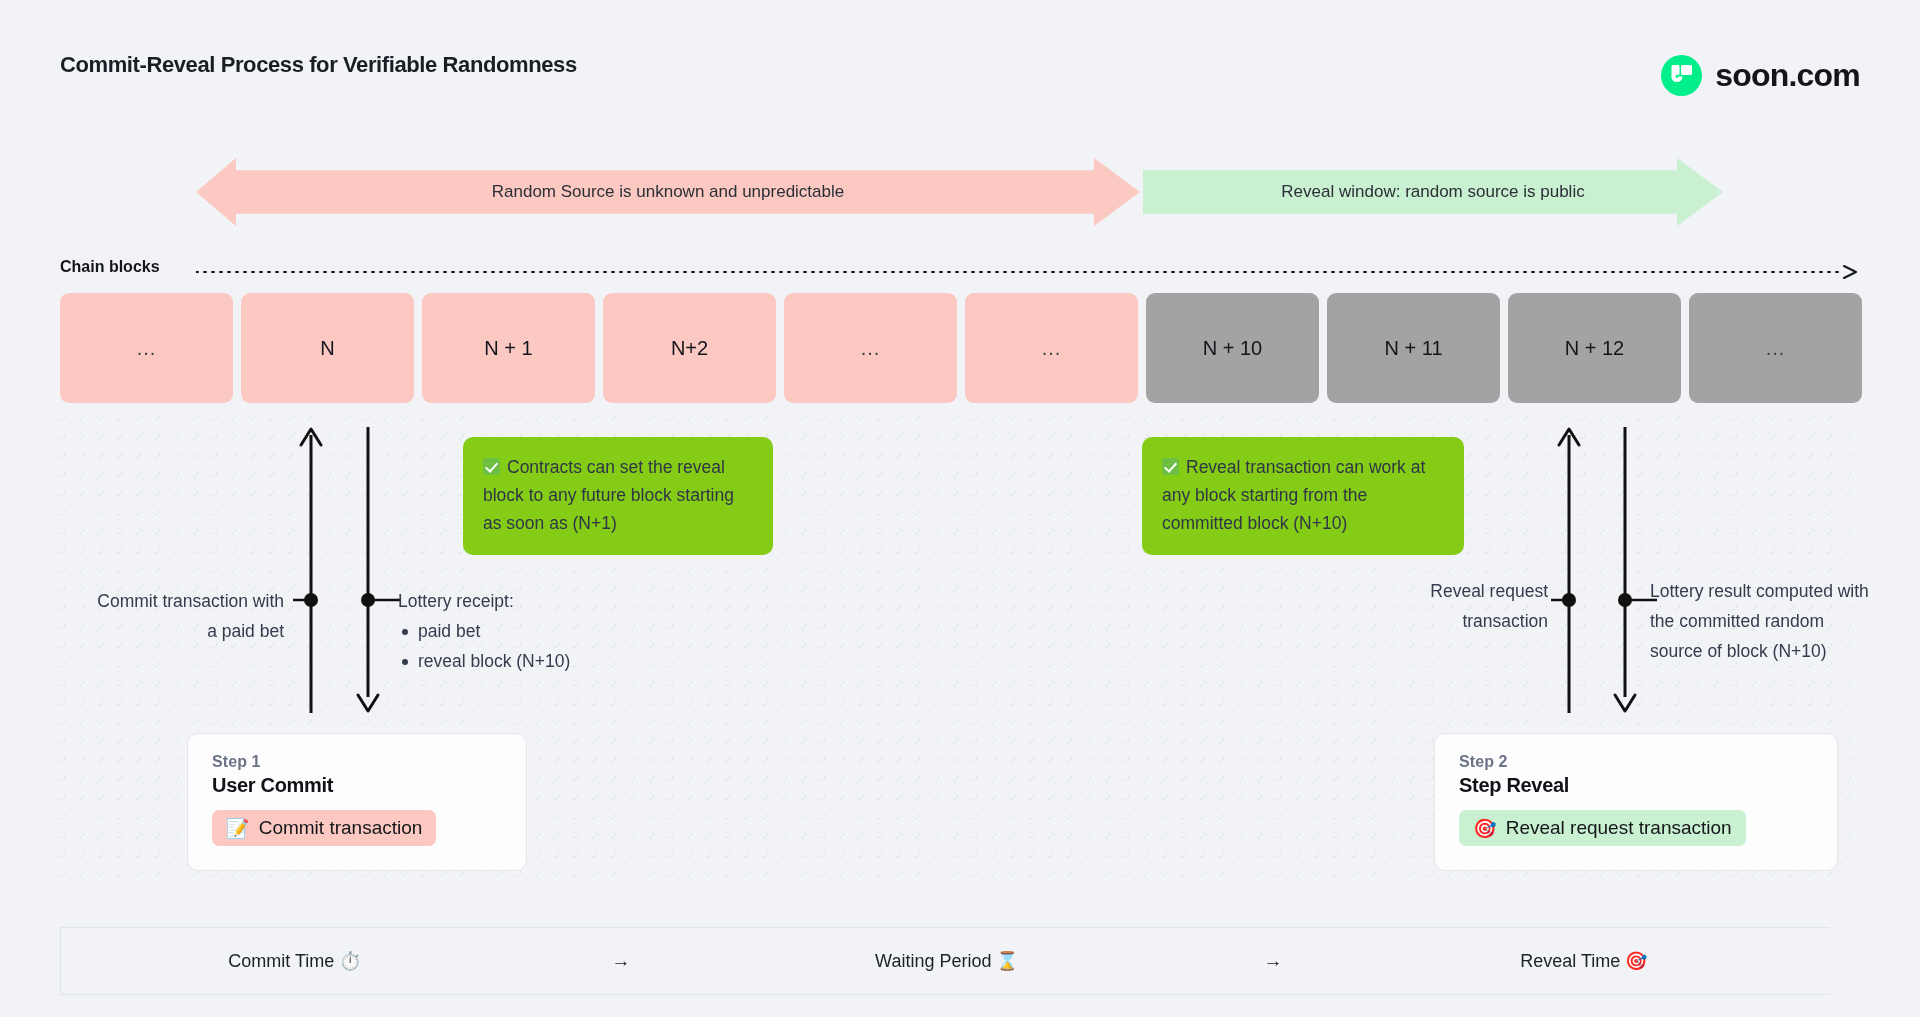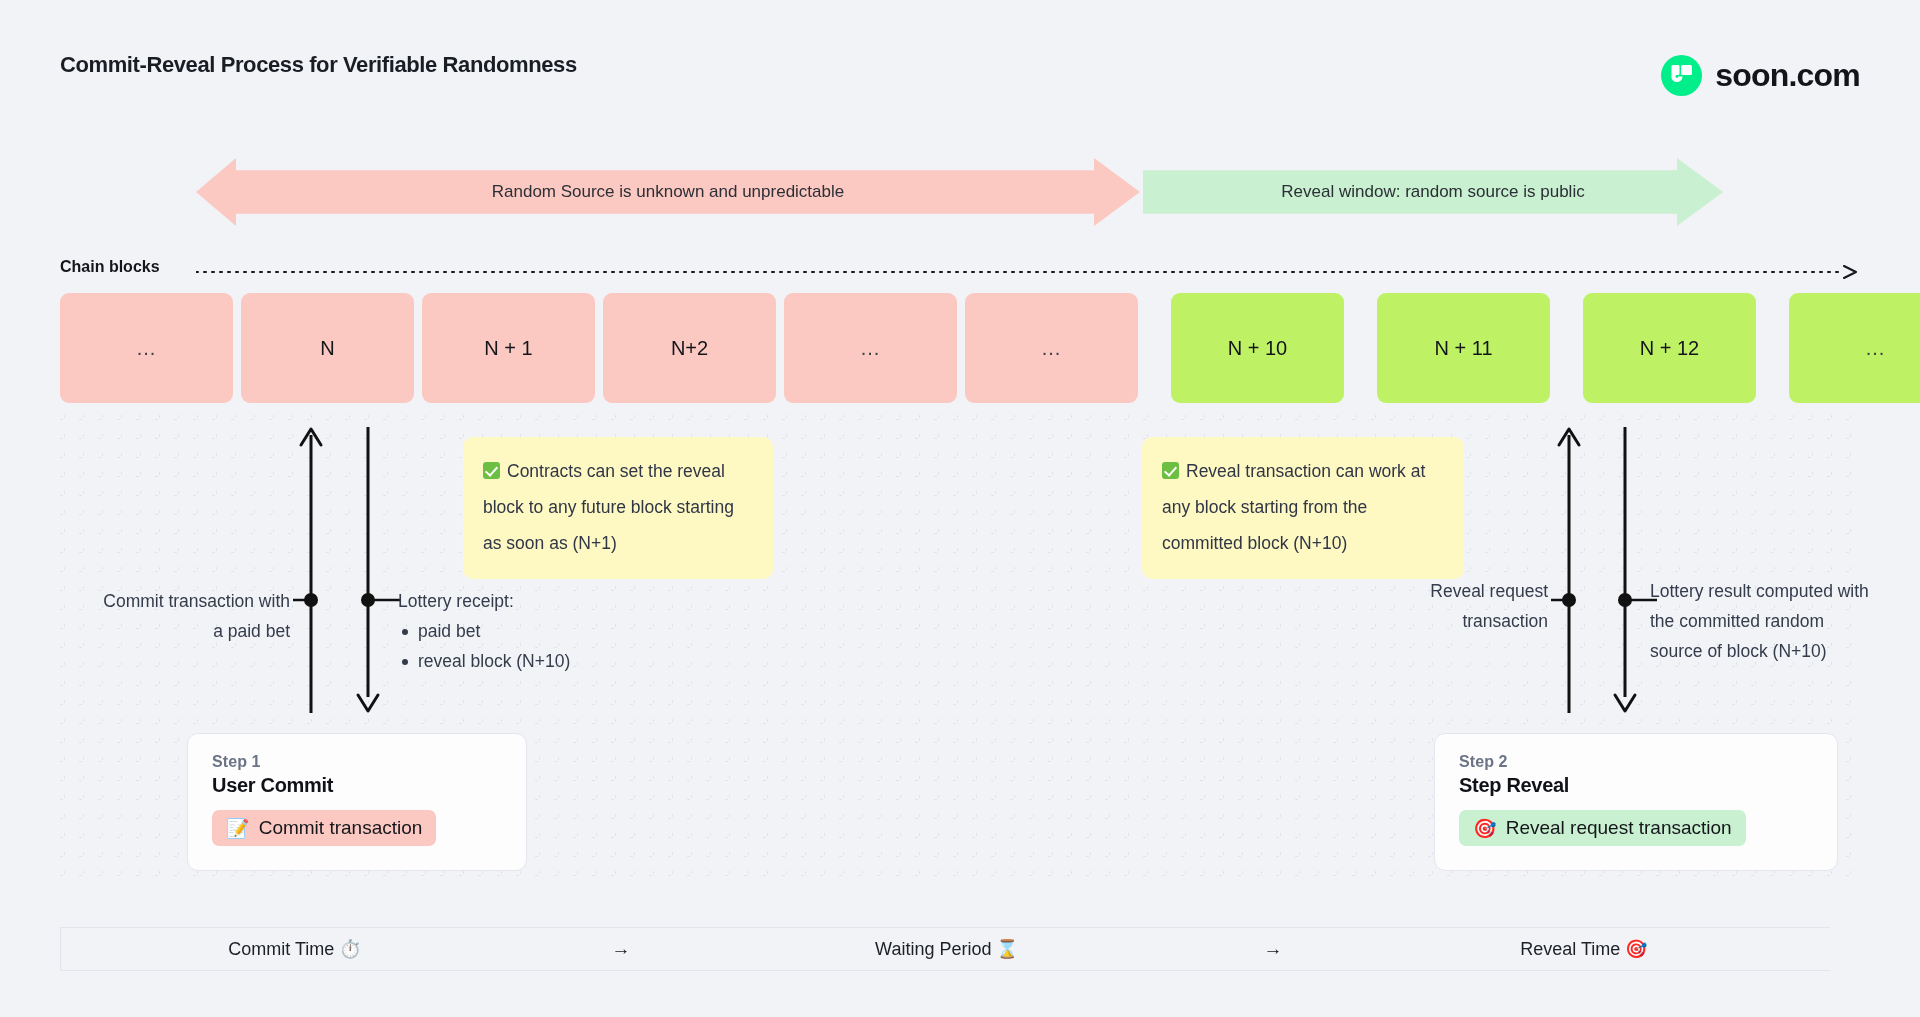--- a/index.html
+++ b/index.html
@@ -44,21 +44,21 @@
   }
   .chain-line { position: absolute; left: 196px; top: 265px; width: 1665px; height: 14px; }
 
   .blocks { position: absolute; left: 60px; top: 293px; display: flex; gap: 8px; }
   .block {
     width: 173px; height: 110px; border-radius: 9px;
     display: flex; align-items: center; justify-content: center;
     font-size: 20px; color: #13151a;
   }
   .block.pink { background: #fbc9c2; }
-  .block.green { background: #bef264; margin-left: 25px; }
+  .block.green { background: #a3a3a3; }
   .block.dots { font-size: 20px; letter-spacing: 1px; color: #3b3f47; }
 
   
   .grid-area {
     position: absolute; left: 60px; top: 415px; width: 1800px; height: 475px;
     background-image:
       linear-gradient(to right, #dfe3ea 1.4px, transparent 1.4px),
       linear-gradient(to bottom, #dfe3ea 1.4px, transparent 1.4px);
     background-size: 19px 19px, 19px 19px;
     background-position: 4px 4px, 4px 4px;
@@ -66,22 +66,22 @@
       repeating-linear-gradient(to right, #000 0 3px, transparent 3px 19px),
       repeating-linear-gradient(to bottom, #000 0 3px, transparent 3px 19px);
     -webkit-mask-composite: source-over;
     mask-image:
       repeating-linear-gradient(to right, #000 0 3px, transparent 3px 19px),
       repeating-linear-gradient(to bottom, #000 0 3px, transparent 3px 19px);
   }
 
   
   .callout {
-    position: absolute; background: #fef9c3; border-radius: 10px;
-    padding: 16px 20px 18px 20px; font-size: 17.5px; line-height: 36px; color: #303646;
+    position: absolute; background: #84cc16; border-radius: 10px;
+    padding: 16px 20px 18px 20px; font-size: 17.5px; line-height: 28px; color: #303646;
   }
   .callout .ck {
     display: inline-block; width: 17px; height: 17px; border-radius: 3px;
     background: #6cbf43; position: relative; vertical-align: -2px; margin-right: 7px;
   }
   .callout .ck:after {
     content: ""; position: absolute; left: 5px; top: 2px; width: 5px; height: 10px;
     border: solid #fff; border-width: 0 2.4px 2.4px 0; transform: rotate(42deg);
   }
   .callout-commit { left: 463px; top: 437px; width: 310px; }
@@ -113,21 +113,21 @@
     font-size: 19px; color: #14161b;
   }
   .chip-pink { background: #fbc9c2; }
   .chip-green { background: #c9f0d0; }
   .emoji { font-size: 19px; line-height: 1; }
 
   .card-commit { left: 143px; top: 733px; width: 340px; }
   .card-reveal { left: 1390px; top: 733px; width: 404px; }
 
   
-  .timeline { position: absolute; left: 60px; top: 927px; width: 1800px; height: 44px; }
+  .timeline { position: absolute; left: 60px; top: 927px; width: 1800px; height: 68px; }
   .timeline .tl-shape {
     position: absolute; inset: 0;
     background: #f1f3f7; border: 1px solid #e1e4eb;
     clip-path: polygon(0 0, calc(100% - 48px) 0, calc(100% - 48px) -28%, 100% 50%, calc(100% - 48px) 128%, calc(100% - 48px) 100%, 0 100%);
   }
   .tl-items { position: absolute; inset: 0; display: flex; align-items: center; }
   .tl-item { font-size: 18px; color: #1d2027; text-align: center; }
   .tl-arrow { font-size: 19px; color: #15171d; text-align: center; }
 </style>
 </head>
@@ -215,21 +215,21 @@
     </svg>
   </div>
 
   <div class="callout callout-commit">
     <span class="ck"></span><span>Contracts can set the reveal block to any future block starting as soon as (N+1)</span>
   </div>
   <div class="callout callout-reveal">
     <span class="ck"></span><span>Reveal transaction can work at any block starting from the committed block (N+10)</span>
   </div>
 
-  <div class="anno right-align" style="left:90px; top:586px; width:200px;">Commit transaction with a paid bet</div>
+  <div class="anno right-align" style="left:84px; top:586px; width:200px;">Commit transaction with a paid bet</div>
 
   <div class="anno" style="left:398px; top:586px; width:250px;">
     <div>Lottery receipt:</div>
     <ul>
       <li>paid bet</li>
       <li>reveal block (N+10)</li>
     </ul>
   </div>
 
   <div class="anno right-align" style="left:1348px; top:576px; width:200px;">Reveal request transaction</div>

